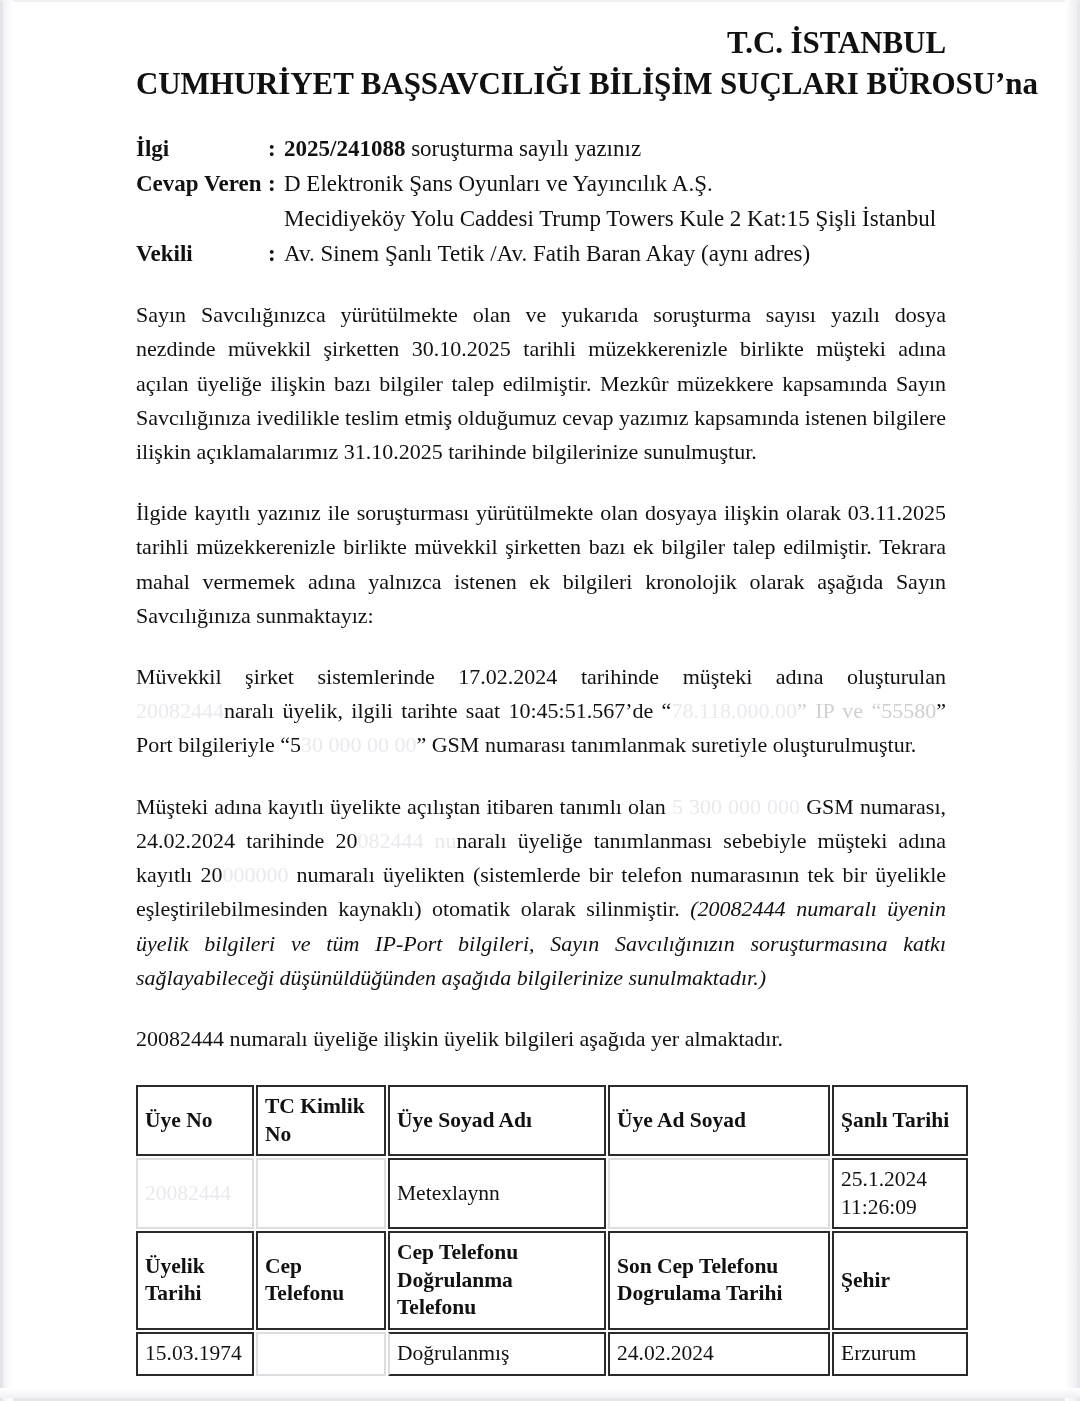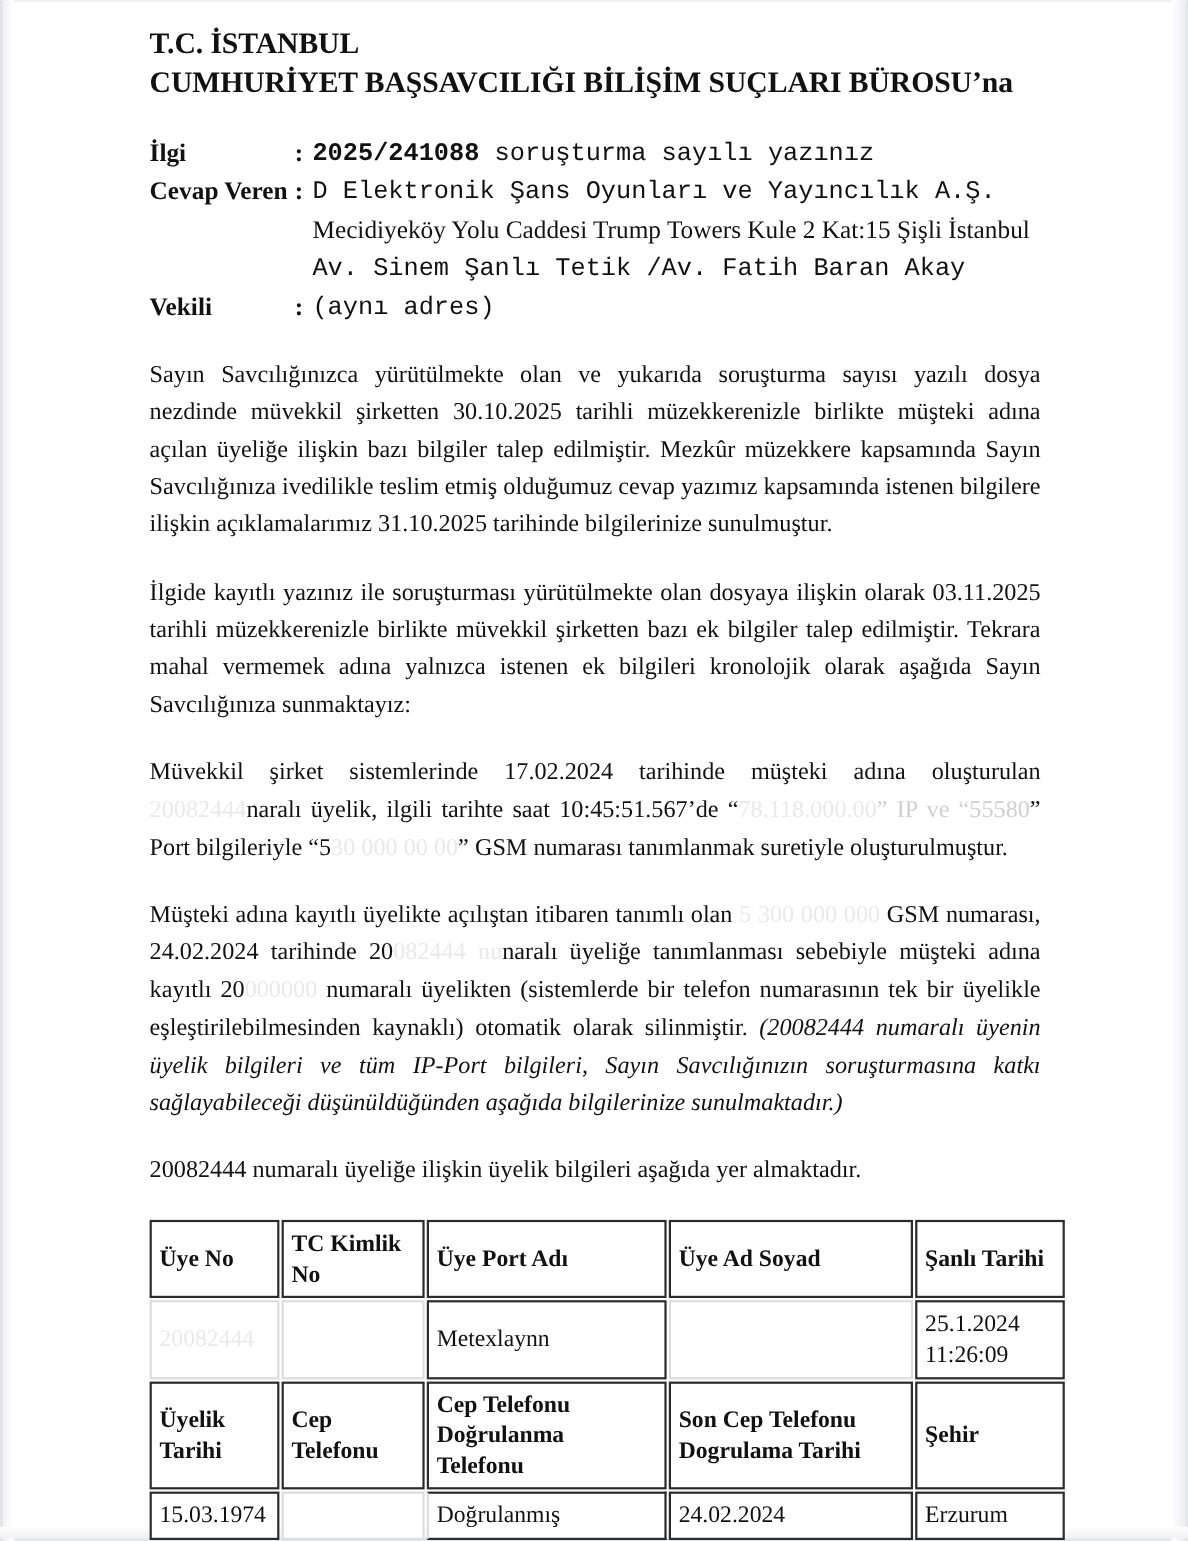--- a/index.html
+++ b/index.html
@@ -52,24 +52,25 @@
   .content {
     position: absolute;
     left: 136px;
     top: 22px;
     width: 810px;
   }
 
   
   .doc-header {
     font-weight: bold;
-    font-size: 27px;
+    font-size: 31px;
     line-height: 1.33;
     letter-spacing: -0.1px;
     margin-bottom: 28px;
+    text-align: right;
   }
   .doc-header .line2 { white-space: nowrap; }
 
   
   .party-block {
     font-size: 23px;
     line-height: 1.52;
     margin-bottom: 26px;
   }
   .party-row {
@@ -80,21 +81,21 @@
     font-weight: bold;
     width: 132px;
     flex: 0 0 132px;
     white-space: nowrap;
   }
   .party-colon {
     width: 16px;
     flex: 0 0 16px;
     font-weight: bold;
   }
-  .party-value { flex: 1 1 auto; font-family: Liberation Mono, monospace; }
+  .party-value { flex: 1 1 auto; }
   .party-cont {
     padding-left: 148px;
   }
   .bold-inline { font-weight: bold; }
 
   
   p.body-par {
     font-size: 22px;
     line-height: 1.555;
     text-align: justify;
@@ -205,21 +206,21 @@
       <col class="col1">
         <col class="col2">
         <col class="col3">
         <col class="col4">
         <col class="col5">
     </colgroup>
     <tbody>
       <tr class="row-head">
         <td class="hdr">Üye No</td>
         <td class="hdr">TC Kimlik No</td>
-        <td class="hdr">Üye Port Adı</td>
+        <td class="hdr">Üye Soyad Adı</td>
         <td class="hdr">Üye Ad Soyad</td>
         <td class="hdr">Şanlı Tarihi</td>
       </tr>
 
       <tr class="row-data">
         <td class="cell-faded"><span class="redact-strong">20082444</span></td>
         <td class="cell-faded"></td>
         <td>Metexlaynn</td>
         <td class="cell-faded"></td>
         <td class="tbl-date-2line">

